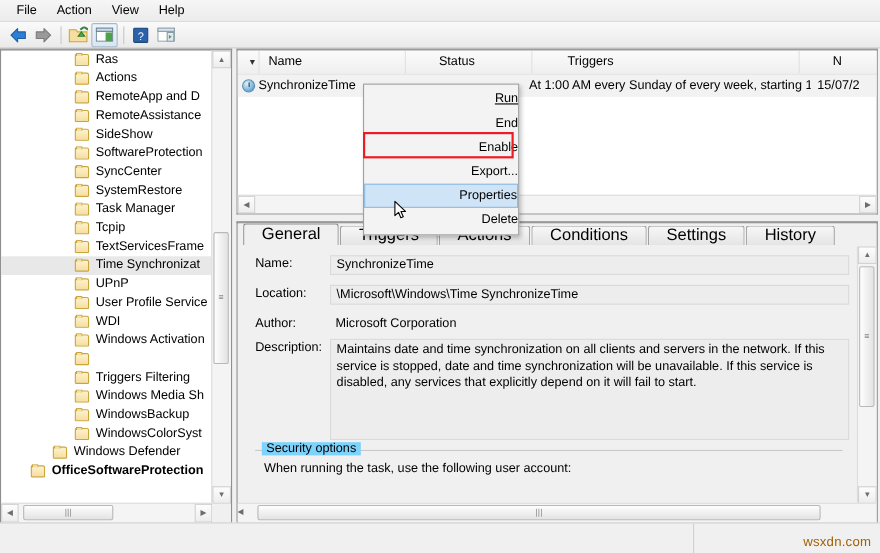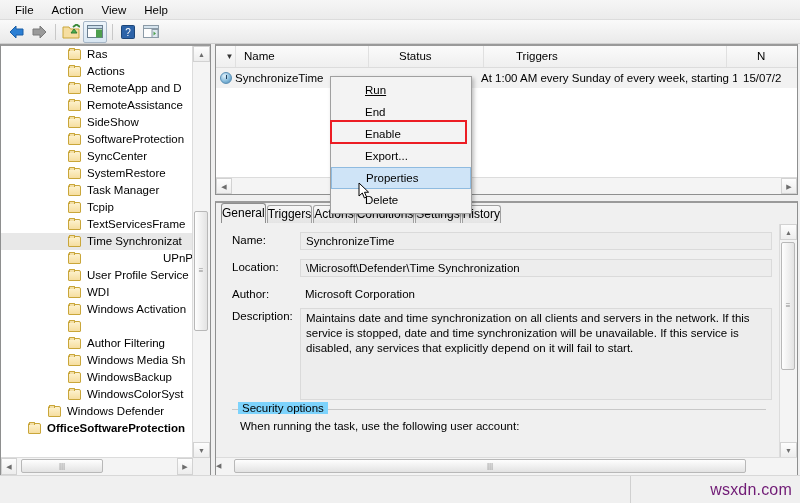--- a/index.html
+++ b/index.html
@@ -169,21 +169,21 @@
   .details{
     margin-top:6px;
     flex:1;
     border:1px solid #8e8f8f;
     border-top:2px solid #9a9a9a;
     background:#f0f0f0;
     position:relative;box-sizing:border-box;overflow:hidden;
   }
   .tabs{display:flex;align-items:flex-end;height:20px;padding-left:5px;padding-top:3px;box-sizing:border-box;}
   .tab{
-    height:17px;line-height:16px;padding:0 0;font-size:12px;
+    height:17px;line-height:16px;padding:0 16px;font-size:15px;
     border:1px solid #a0a0a0;border-bottom:none;
     background:linear-gradient(to bottom,#f7f7f7,#e4e4e4);
     border-radius:3px 3px 0 0;margin-right:1px;
     white-space:nowrap;
   }
   .tab.active{
     background:#f0f0f0;height:19px;line-height:18px;
     border-color:#8e8e8e;font-weight:normal;
   }
   .detail-body{
@@ -218,33 +218,33 @@
   }
   
   .statusbar{
     position:absolute;left:0;bottom:0;right:0;height:27px;
     background:#f0f0f0;border-top:1px solid #d8d8d8;
     display:flex;align-items:center;
   }
   .status-seg{height:100%;border-right:1px solid #d0d0d0;}
   .watermark{
     position:absolute;right:8px;bottom:4px;
-    font-size:16px;color:#701a75;letter-spacing:.2px;margin-left:14px;
+    font-size:12px;color:#a16207;letter-spacing:.2px;margin-left:14px;
   }
   
   .ctxmenu{
     position:absolute;left:330px;top:76px;width:140px;
     background:#f3f3f3;border:1px solid #a0a0a0;
     box-shadow:2px 2px 4px rgba(0,0,0,.25);
     padding:2px 0;z-index:40;
   }
   .ctxitem{
     height:22px;line-height:22px;
     padding-left:34px;font-size:11.5px;
-    white-space:nowrap;position:relative;
+    white-space:nowrap;position:relative;text-align:right;
   }
   .ctxitem.hover{
     background:#cfe4f7;border:1px solid #8fbbe0;
     box-sizing:border-box;line-height:20px;
   }
   .redbox{
     position:absolute;left:330px;top:120px;width:133px;height:20px;
     border:2px solid #ec1c24;z-index:50;pointer-events:none;
   }
   .ul{text-decoration:underline;}
@@ -351,42 +351,42 @@
             <span>Tcpip</span>
           </div>
           <div class="tnode" style="padding-left: 66px;">
             <span class="folder"></span>
             <span>TextServicesFrame</span>
           </div>
           <div class="tnode sel" style="padding-left: 66px; text-align: center;">
             <span class="folder"></span>
             <span>Time Synchronizat</span>
           </div>
-          <div class="tnode" style="padding-left: 66px; justify-content: space-between;">
+          <div class="tnode" style="padding-left: 66px;">
             <span class="folder"></span>
             <span>UPnP</span>
           </div>
           <div class="tnode" style="padding-left: 66px;">
             <span class="folder"></span>
             <span>User Profile Service</span>
           </div>
           <div class="tnode" style="padding-left: 66px;">
             <span class="folder"></span>
             <span>WDI</span>
           </div>
           <div class="tnode" style="padding-left: 66px;">
             <span class="folder"></span>
             <span>Windows Activation</span>
           </div>
           <div class="tnode" style="padding-left: 66px;">
             <span class="folder"></span>
           </div>
           <div class="tnode" style="padding-left: 66px;">
             <span class="folder"></span>
-            <span>Author Filtering</span>
+            <span>Triggers Filtering</span>
           </div>
           <div class="tnode" style="padding-left: 66px;">
             <span class="folder"></span>
             <span>Windows Media Sh</span>
           </div>
           <div class="tnode" style="padding-left: 66px;">
             <span class="folder"></span>
             <span>WindowsBackup</span>
           </div>
           <div class="tnode" style="padding-left: 66px;">
@@ -469,21 +469,21 @@
         <div class="tab">History</div>
       </div>
 
       <div class="detail-body">
         <div class="drow">
           <div class="dlabel">Name:</div>
           <div class="dvalue">SynchronizeTime</div>
         </div>
         <div class="drow">
           <div class="dlabel">Location:</div>
-          <div class="dvalue">\Microsoft\Defender\Time Synchronization</div>
+          <div class="dvalue">\Microsoft\Windows\Time SynchronizeTime</div>
         </div>
         <div class="drow" style="margin-bottom:6px;">
           <div class="dlabel">Author:</div>
           <div class="dvalue plain">Microsoft Corporation</div>
         </div>
         <div class="drow">
           <div class="dlabel">Description:</div>
           <div class="dvalue desc">Maintains date and time synchronization on all clients and servers in the network. If this service is stopped, date and time synchronization will be unavailable. If this service is disabled, any services that explicitly depend on it will fail to start.</div>
         </div>
 

